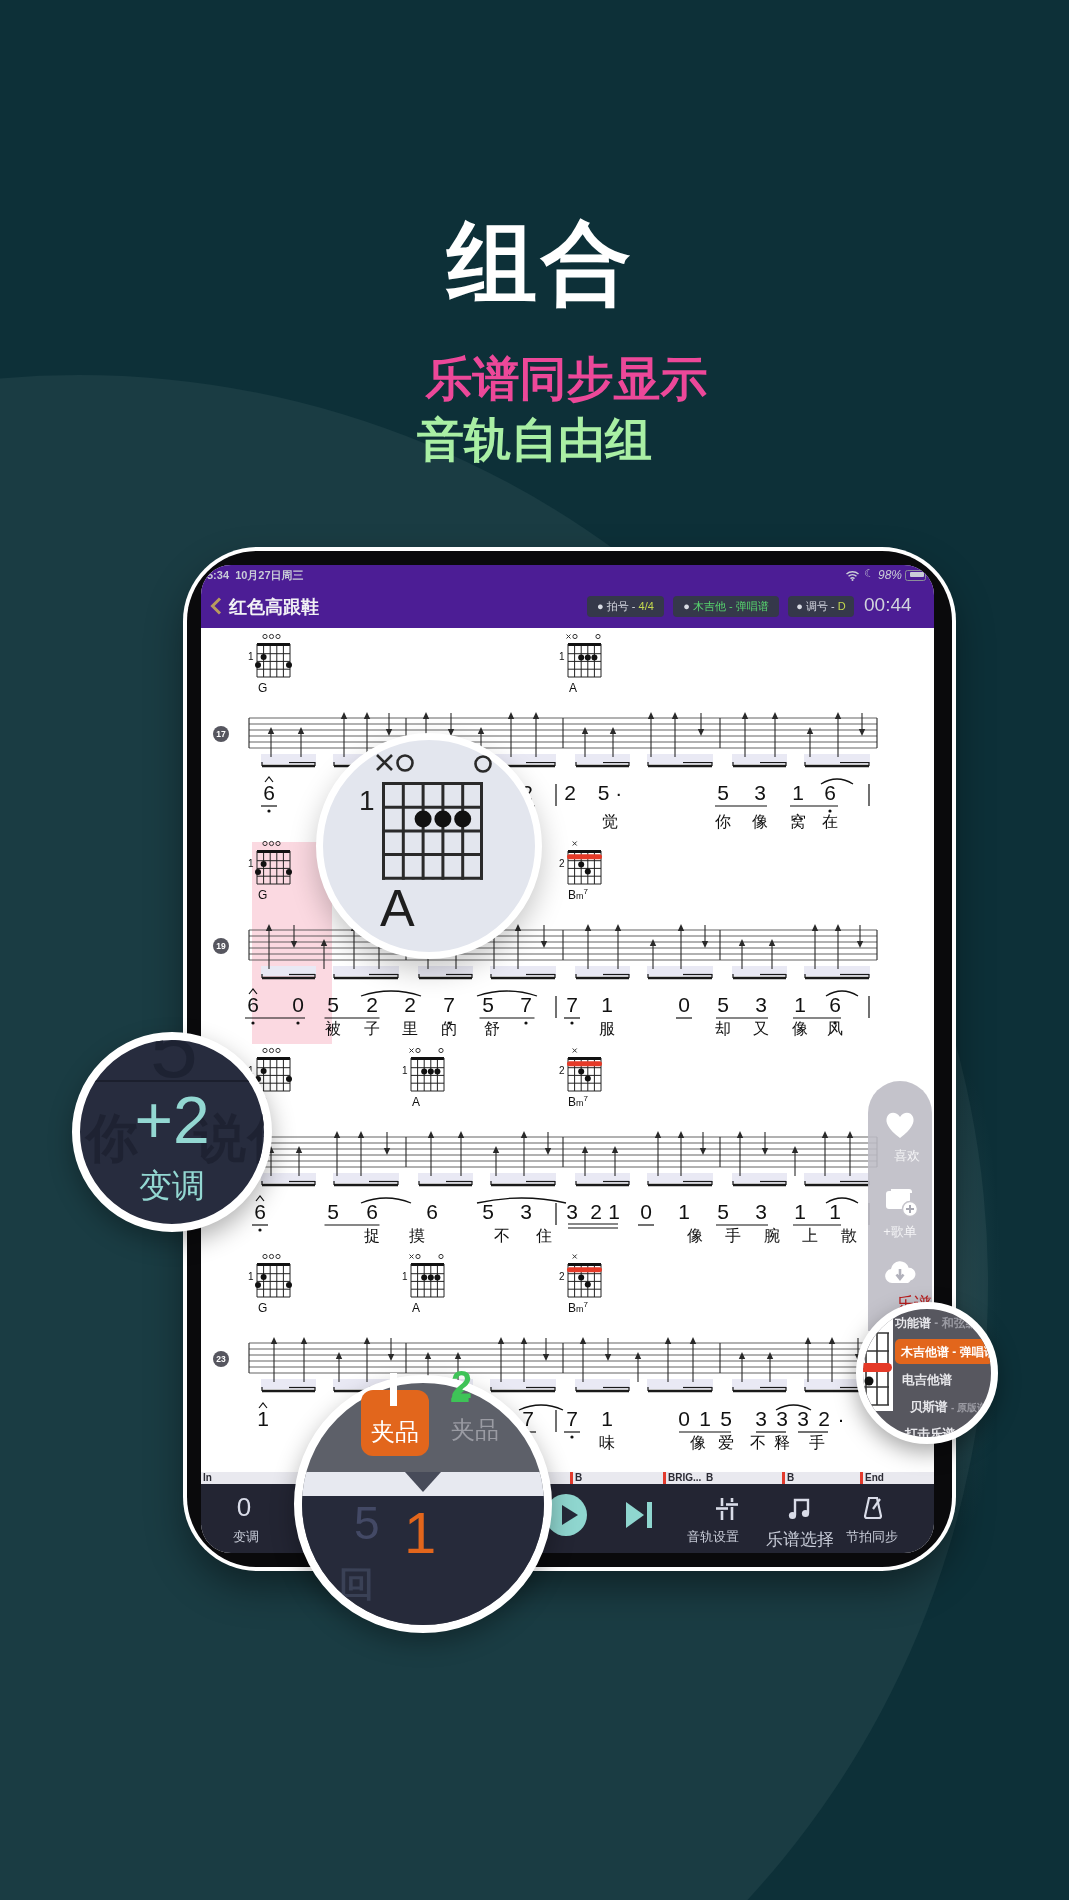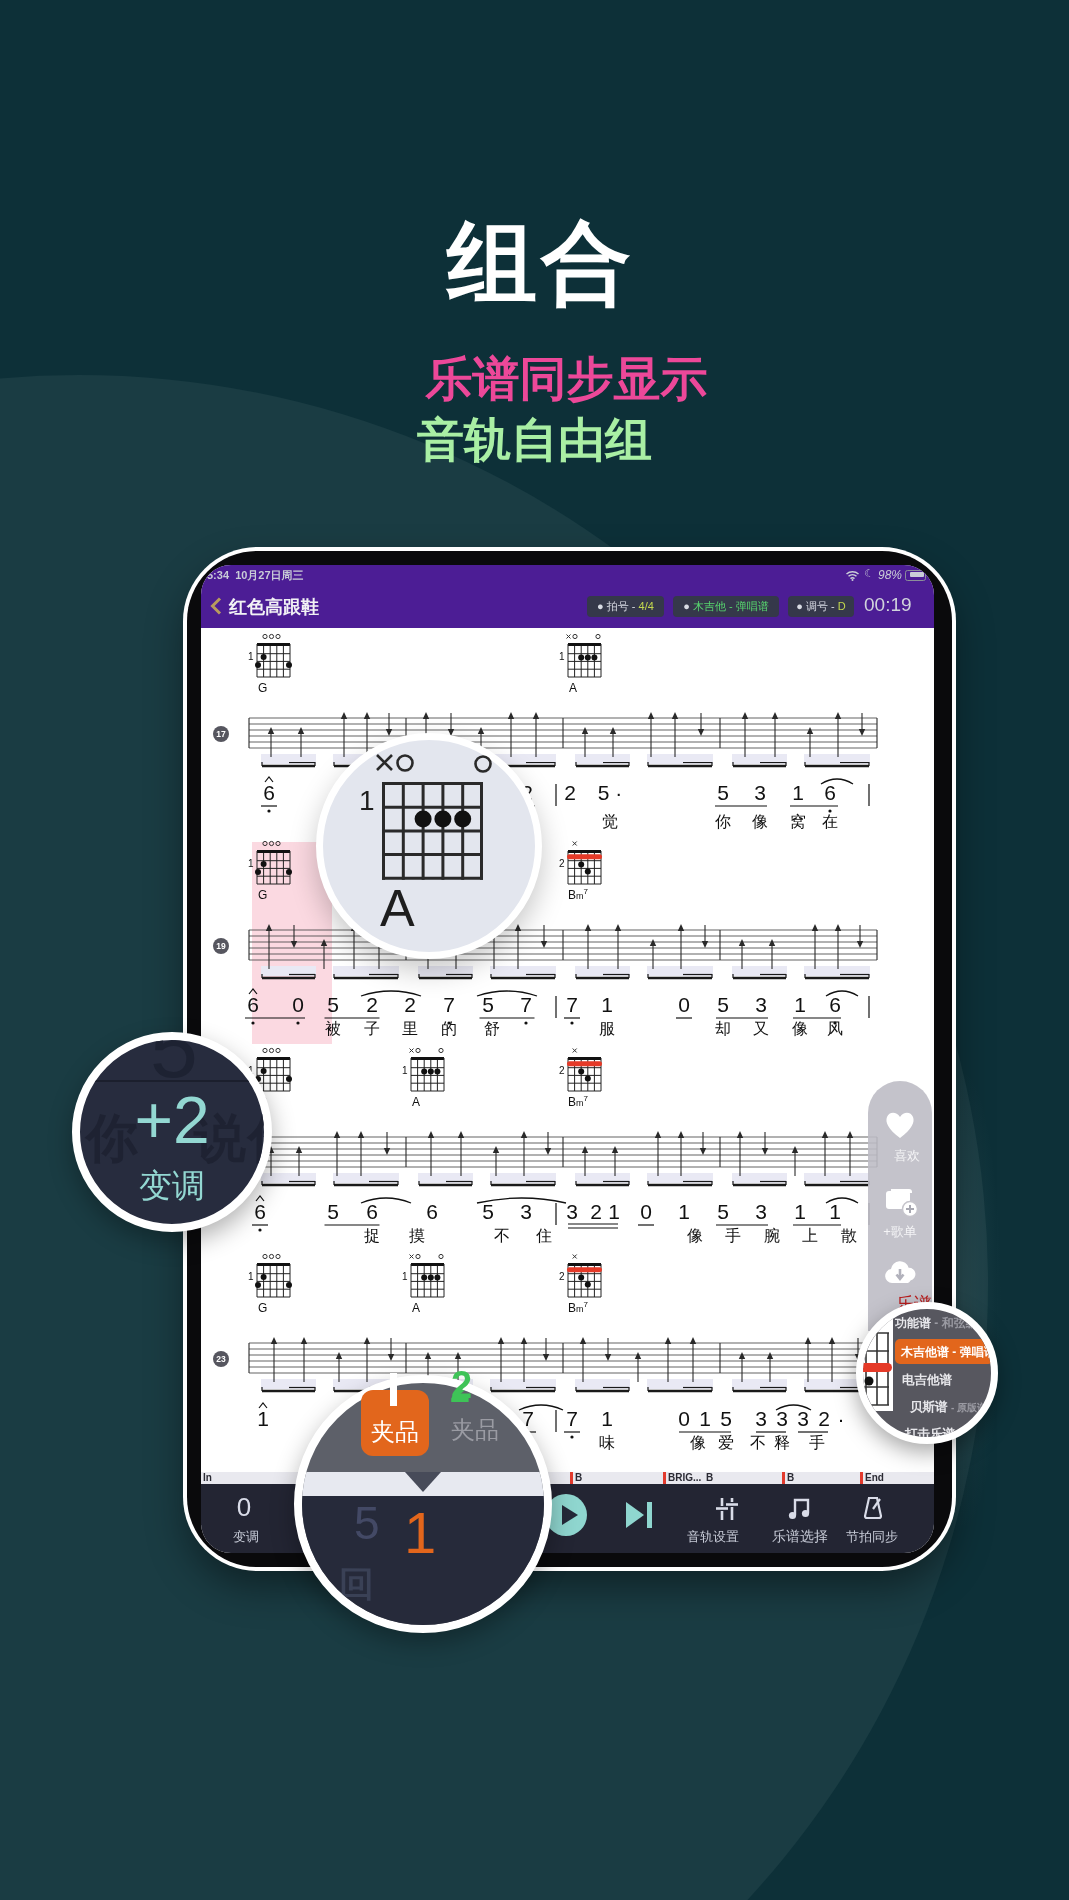--- a/index.html
+++ b/index.html
@@ -42,21 +42,21 @@
       </svg>
 
     <div class="abs" style="left:28px;top:30px;font-size:18px;color:#f2f2f5;font-weight:bold;">红色高跟鞋</div>
 
     <div class="abs" style="left:386px;top:31px;width:77px;height:21px;background:#35384a;border-radius:4px;font-size:11px;line-height:21px;text-align:center;color:#d8dbe4;">● 拍号 - <span style="color:#c3d94e;">4/4</span></div>
 
     <div class="abs" style="left:472px;top:31px;width:106px;height:21px;background:#35384a;border-radius:4px;font-size:11px;line-height:21px;text-align:center;color:#57d66e;"><span style="color:#d8dbe4;">●</span> 木吉他 - 弹唱谱</div>
 
     <div class="abs" style="left:587px;top:31px;width:66px;height:21px;background:#35384a;border-radius:4px;font-size:11px;line-height:21px;text-align:center;color:#d8dbe4;">● 调号 - <span style="color:#c3d94e;">D</span></div>
 
-    <div class="abs" style="left:663px;top:29px;font-size:19px;color:#d0d3dc;">00:19</div>
+    <div class="abs" style="left:663px;top:29px;font-size:19px;color:#d0d3dc;">00:44</div>
   </div>
 
   <svg class="abs" style="left:0;top:63px;" width="733" height="844" viewBox="0 0 733 844" font-family="Liberation Sans, sans-serif">
 <defs>
 <g id="cgrid" stroke="#222" stroke-width="1" fill="none">
 <rect x="0" y="0" width="33" height="3" fill="#111" stroke="none"></rect>
 <line x1="0" y1="10.7" x2="33" y2="10.7"></line>
           <line x1="0" y1="18.4" x2="33" y2="18.4"></line>
 <line x1="0" y1="26.2" x2="33" y2="26.2"></line>
           <line x1="0" y1="34" x2="33" y2="34"></line>
@@ -772,21 +772,21 @@
           <line x1="13" y1="8.5" x2="25" y2="8.5"></line>
         </g>
       </svg>
     <div class="abs" style="left:486px;top:44px;width:80px;text-align:left;color:#c8ccd8;font-size:13px;">音轨设置</div>
 
     <svg class="abs" style="left:586px;top:11px;" width="28" height="28" viewBox="0 0 28 28">
         <path d="M8 20 V5 h13 v13" stroke="#d9dce8" stroke-width="2.4" fill="none"></path>
         <circle cx="5.5" cy="20.5" r="3.6" fill="#d9dce8"></circle>
         <circle cx="18.5" cy="18.5" r="3.6" fill="#d9dce8"></circle>
       </svg>
-    <div class="abs" style="left:559px;top:44px;width:80px;text-align:center;color:#c8ccd8;font-size:14px;">乐谱选择</div>
+    <div class="abs" style="left:559px;top:44px;width:80px;text-align:center;color:#c8ccd8;font-size:17px;">乐谱选择</div>
 
     <svg class="abs" style="left:658px;top:11px;" width="28" height="28" viewBox="0 0 28 28">
         <path d="M10 3 h8 l4 18 a2 2 0 0 1 -2 2 h-12 a2 2 0 0 1 -2 -2 Z" stroke="#d9dce8" stroke-width="2.2" fill="none"></path>
         <path d="M14 14 L21 4" stroke="#d9dce8" stroke-width="2.2"></path>
       </svg>
     <div class="abs" style="left:631px;top:44px;width:80px;text-align:center;color:#c8ccd8;font-size:13px;">节拍同步</div>
   </div>
 </div>
 
 <div class="abs" style="left:856px;top:1302px;width:142px;height:142px;border-radius:50%;background:#57575f;border:7px solid #ffffff;box-sizing:border-box;overflow:hidden;box-shadow:0 8px 22px rgba(0,0,0,0.35);">

